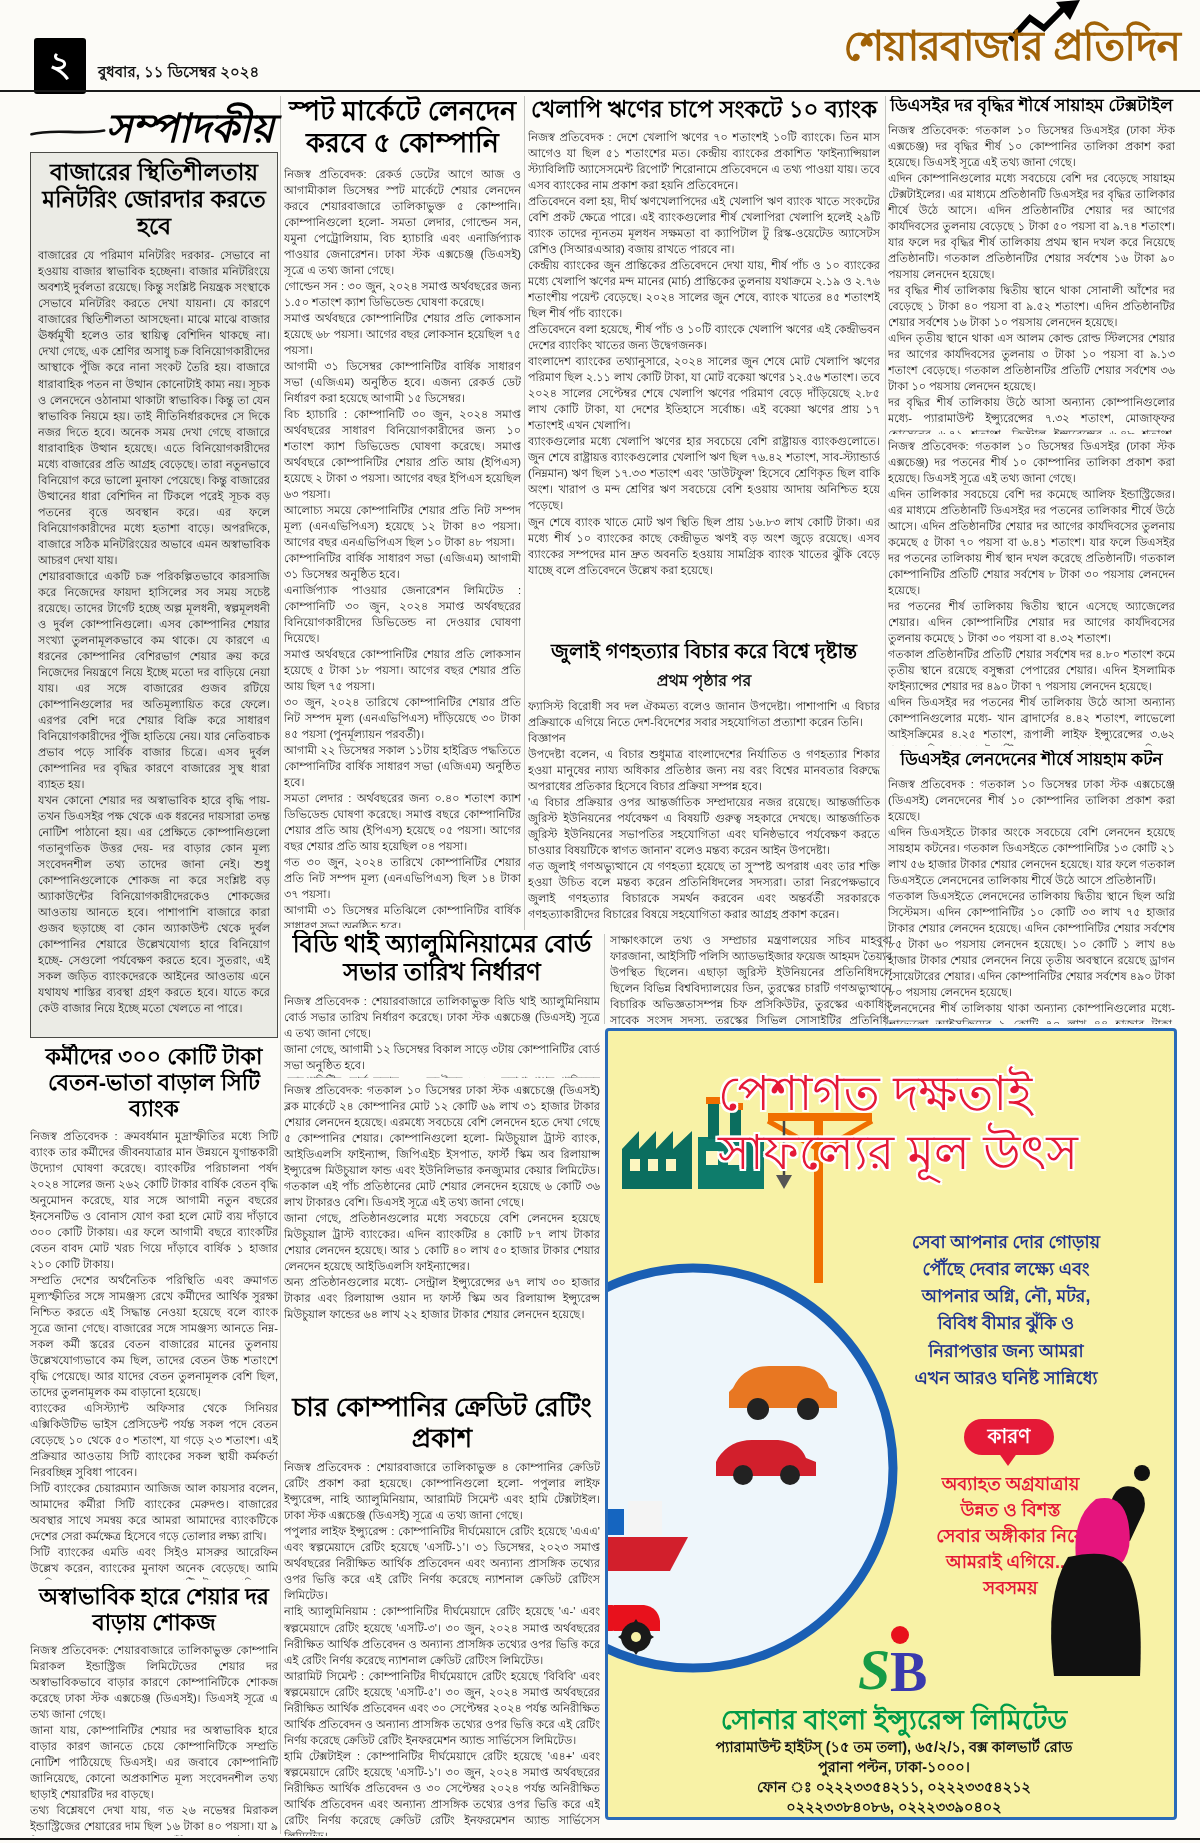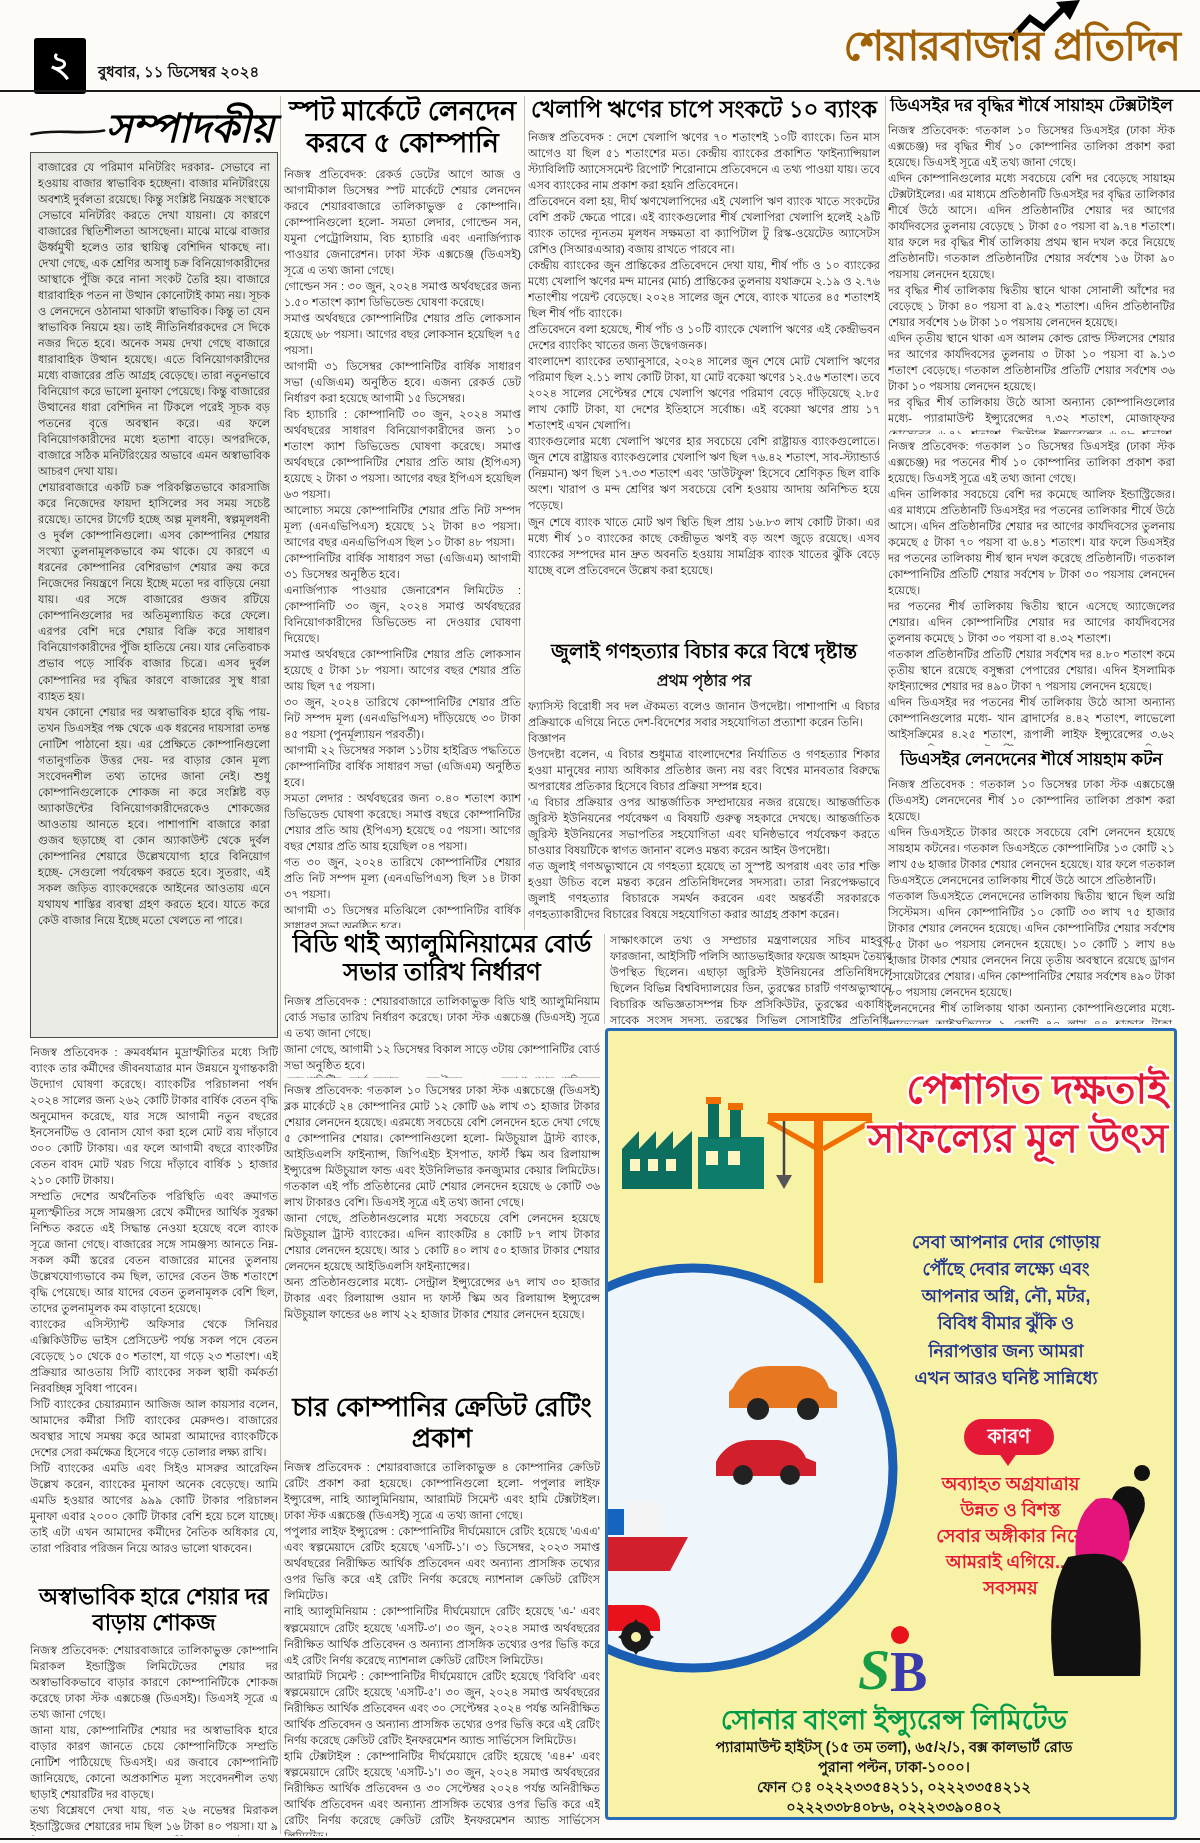--- a/index.html
+++ b/index.html
@@ -54,22 +54,22 @@
     background:#ebebe5; border:1px solid #4a4a46; padding:6px 7px; overflow:hidden;
   }
   .edit-box .hl { font-size:23px; margin-bottom:7px; }
 
   
   .ad {
     left:605px; top:1028px; width:572px; height:792px;
     background:#f8f2a6; border:3px solid #2a6bb8; border-radius:4px; overflow:hidden;
   }
   .ad-headline {
-    position:absolute; left:110px; top:34px; width:450px; text-align:right;
-    font-size:40px; font-weight:bold; line-height:1.22; color:#e51937; white-space:pre-line;
+    position:absolute; left:110px; top:34px; width:450px; text-align:left;
+    font-size:48px; font-weight:normal; line-height:1.22; color:#e51937; white-space:pre-line;
     text-shadow:-2px -2px 0 #fff, 2px -2px 0 #fff, -2px 2px 0 #fff, 2px 2px 0 #fff,
                  0 -2px 0 #fff, 0 2px 0 #fff, -2px 0 0 #fff, 2px 0 0 #fff;
   }
   .ad-pitch {
     position:absolute; left:262px; top:198px; width:272px; text-align:center;
     font-size:17.5px; font-weight:bold; line-height:1.55; color:#20338f; white-space:pre-line;
   }
   .ad-badge {
     position:absolute; left:356px; top:388px; width:90px; height:36px;
     background:#e51937; color:#fff; border-radius:18px;
@@ -116,26 +116,28 @@
 <div class="abs vsep" style="left:604px; top:934px; height:90px;"></div>
 
 <div class="abs edit-label-row">
   <svg class="edit-swash" width="100" height="16" viewBox="0 0 100 16">
     <path d="M2,11 C30,3 66,12 98,6" fill="none" stroke="#111" stroke-width="3.5" stroke-linecap="round"></path>
   </svg>
   <div class="edit-label">সম্পাদকীয়</div>
 </div>
 
 <div class="abs edit-box">
+  <h1 class="hl">বাজারের স্থিতিশীলতায় মনিটরিং জোরদার করতে হবে</h1>
   <div class="body">বাজারের যে পরিমাণ মনিটরিং দরকার- সেভাবে না হওয়ায় বাজার স্বাভাবিক হচ্ছেনা। বাজার মনিটরিংয়ে অবশ্যই দুর্বলতা রয়েছে। কিন্তু সংশ্লিষ্ট নিয়ন্ত্রক সংস্থাকে সেভাবে মনিটরিং করতে দেখা যায়না। যে কারণে বাজারের স্থিতিশীলতা আসছেনা। মাঝে মাঝে বাজার ঊর্ধ্বমুখী হলেও তার স্থায়িত্ব বেশিদিন থাকছে না। দেখা গেছে, এক শ্রেণির অসাধু চক্র বিনিয়োগকারীদের আস্থাকে পুঁজি করে নানা সংকট তৈরি হয়। বাজারে ধারাবাহিক পতন না উত্থান কোনোটাই কাম্য নয়। সূচক ও লেনদেনে ওঠানামা থাকাটা স্বাভাবিক। কিন্তু তা যেন স্বাভাবিক নিয়মে হয়। তাই নীতিনির্ধারকদের সে দিকে নজর দিতে হবে। অনেক সময় দেখা গেছে বাজারে ধারাবাহিক উত্থান হয়েছে। এতে বিনিয়োগকারীদের মধ্যে বাজারের প্রতি আগ্রহ বেড়েছে। তারা নতুনভাবে বিনিয়োগ করে ভালো মুনাফা পেয়েছে। কিন্তু বাজারের উত্থানের ধারা বেশিদিন না টিকলে পরেই সূচক বড় পতনের বৃত্তে অবস্থান করে। এর ফলে বিনিয়োগকারীদের মধ্যে হতাশা বাড়ে। অপরদিকে, বাজারে সঠিক মনিটরিংয়ের অভাবে এমন অস্বাভাবিক আচরণ দেখা যায়।
 শেয়ারবাজারে একটি চক্র পরিকল্পিতভাবে কারসাজি করে নিজেদের ফায়দা হাসিলের সব সময় সচেষ্ট রয়েছে। তাদের টার্গেট হচ্ছে অল্প মূলধনী, স্বল্পমূলধনী ও দুর্বল কোম্পানিগুলো। এসব কোম্পানির শেয়ার সংখ্যা তুলনামূলকভাবে কম থাকে। যে কারণে এ ধরনের কোম্পানির বেশিরভাগ শেয়ার ক্রয় করে নিজেদের নিয়ন্ত্রণে নিয়ে ইচ্ছে মতো দর বাড়িয়ে নেয়া যায়। এর সঙ্গে বাজারের গুজব রটিয়ে কোম্পানিগুলোর দর অতিমূল্যায়িত করে ফেলে। এরপর বেশি দরে শেয়ার বিক্রি করে সাধারণ বিনিয়োগকারীদের পুঁজি হাতিয়ে নেয়। যার নেতিবাচক প্রভাব পড়ে সার্বিক বাজার চিত্রে। এসব দুর্বল কোম্পানির দর বৃদ্ধির কারণে বাজারের সুস্থ ধারা ব্যাহত হয়।
 যখন কোনো শেয়ার দর অস্বাভাবিক হারে বৃদ্ধি পায়- তখন ডিএসইর পক্ষ থেকে এক ধরনের দায়সারা তদন্ত নোটিশ পাঠানো হয়। এর প্রেক্ষিতে কোম্পানিগুলো গতানুগতিক উত্তর দেয়- দর বাড়ার কোন মূল্য সংবেদনশীল তথ্য তাদের জানা নেই। শুধু কোম্পানিগুলোকে শোকজ না করে সংশ্লিষ্ট বড় অ্যাকাউন্টের বিনিয়োগকারীদেরকেও শোকজের আওতায় আনতে হবে। পাশাপাশি বাজারে কারা গুজব ছড়াচ্ছে বা কোন অ্যাকাউন্ট থেকে দুর্বল কোম্পানির শেয়ারে উল্লেখযোগ্য হারে বিনিয়োগ হচ্ছে- সেগুলো পর্যবেক্ষণ করতে হবে। সুতরাং, এই সকল জড়িত ব্যাংকদেরকে আইনের আওতায় এনে যথাযথ শাস্তির ব্যবস্থা গ্রহণ করতে হবে। যাতে করে কেউ বাজার নিয়ে ইচ্ছে মতো খেলতে না পারে।</div>
 </div>
 
 <article class="abs art" style="left:30px; top:1044px; width:248px; height:536px;">
+  <h2 class="hl hl-22">কর্মীদের ৩০০ কোটি টাকা বেতন-ভাতা বাড়াল সিটি ব্যাংক</h2>
   <div class="body">নিজস্ব প্রতিবেদক : ক্রমবর্ধমান মুদ্রাস্ফীতির মধ্যে সিটি ব্যাংক তার কর্মীদের জীবনযাত্রার মান উন্নয়নে যুগান্তকারী উদ্যোগ ঘোষণা করেছে। ব্যাংকটির পরিচালনা পর্ষদ ২০২৪ সালের জন্য ২৬২ কোটি টাকার বার্ষিক বেতন বৃদ্ধি অনুমোদন করেছে, যার সঙ্গে আগামী নতুন বছরের ইনসেনটিভ ও বোনাস যোগ করা হলে মোট ব্যয় দাঁড়াবে ৩০০ কোটি টাকায়। এর ফলে আগামী বছরে ব্যাংকটির বেতন বাবদ মোট খরচ গিয়ে দাঁড়াবে বার্ষিক ১ হাজার ২১০ কোটি টাকায়।
 সম্প্রতি দেশের অর্থনৈতিক পরিস্থিতি এবং ক্রমাগত মূল্যস্ফীতির সঙ্গে সামঞ্জস্য রেখে কর্মীদের আর্থিক সুরক্ষা নিশ্চিত করতে এই সিদ্ধান্ত নেওয়া হয়েছে বলে ব্যাংক সূত্রে জানা গেছে। বাজারের সঙ্গে সামঞ্জস্য আনতে নিম্ন-সকল কর্মী স্তরের বেতন বাজারের মানের তুলনায় উল্লেখযোগ্যভাবে কম ছিল, তাদের বেতন উচ্চ শতাংশে বৃদ্ধি পেয়েছে। আর যাদের বেতন তুলনামূলক বেশি ছিল, তাদের তুলনামূলক কম বাড়ানো হয়েছে।
 ব্যাংকের এসিস্ট্যান্ট অফিসার থেকে সিনিয়র এক্সিকিউটিভ ভাইস প্রেসিডেন্ট পর্যন্ত সকল পদে বেতন বেড়েছে ১০ থেকে ৫০ শতাংশ, যা গড়ে ২৩ শতাংশ। এই প্রক্রিয়ার আওতায় সিটি ব্যাংকের সকল স্থায়ী কর্মকর্তা নিরবচ্ছিন্ন সুবিধা পাবেন।
 সিটি ব্যাংকের চেয়ারম্যান আজিজ আল কায়সার বলেন, আমাদের কর্মীরা সিটি ব্যাংকের মেরুদণ্ড। বাজারের অবস্থার সাথে সমন্বয় করে আমরা আমাদের ব্যাংকটিকে দেশের সেরা কর্মক্ষেত্র হিসেবে গড়ে তোলার লক্ষ্য রাখি।
 সিটি ব্যাংকের এমডি এবং সিইও মাসরুর আরেফিন উল্লেখ করেন, ব্যাংকের মুনাফা অনেক বেড়েছে। আমি এমডি হওয়ার আগের ৯৯৯ কোটি টাকার পরিচালন মুনাফা এবার ২০০০ কোটি টাকার বেশি হয়ে চলে যাচ্ছে। তাই এটা এখন আমাদের কর্মীদের নৈতিক অধিকার যে, তারা পরিবার পরিজন নিয়ে আরও ভালো থাকবেন।</div>
 </article>
 
 <article class="abs art" style="left:30px; top:1584px; width:248px; height:252px;">
   <h2 class="hl hl-22">অস্বাভাবিক হারে শেয়ার দর বাড়ায় শোকজ</h2>
   <div class="body">নিজস্ব প্রতিবেদক: শেয়ারবাজারে তালিকাভুক্ত কোম্পানি মিরাকল ইন্ডাস্ট্রিজ লিমিটেডের শেয়ার দর অস্বাভাবিকভাবে বাড়ার কারণে কোম্পানিটিকে শোকজ করেছে ঢাকা স্টক এক্সচেঞ্জ (ডিএসই)। ডিএসই সূত্রে এ তথ্য জানা গেছে।

